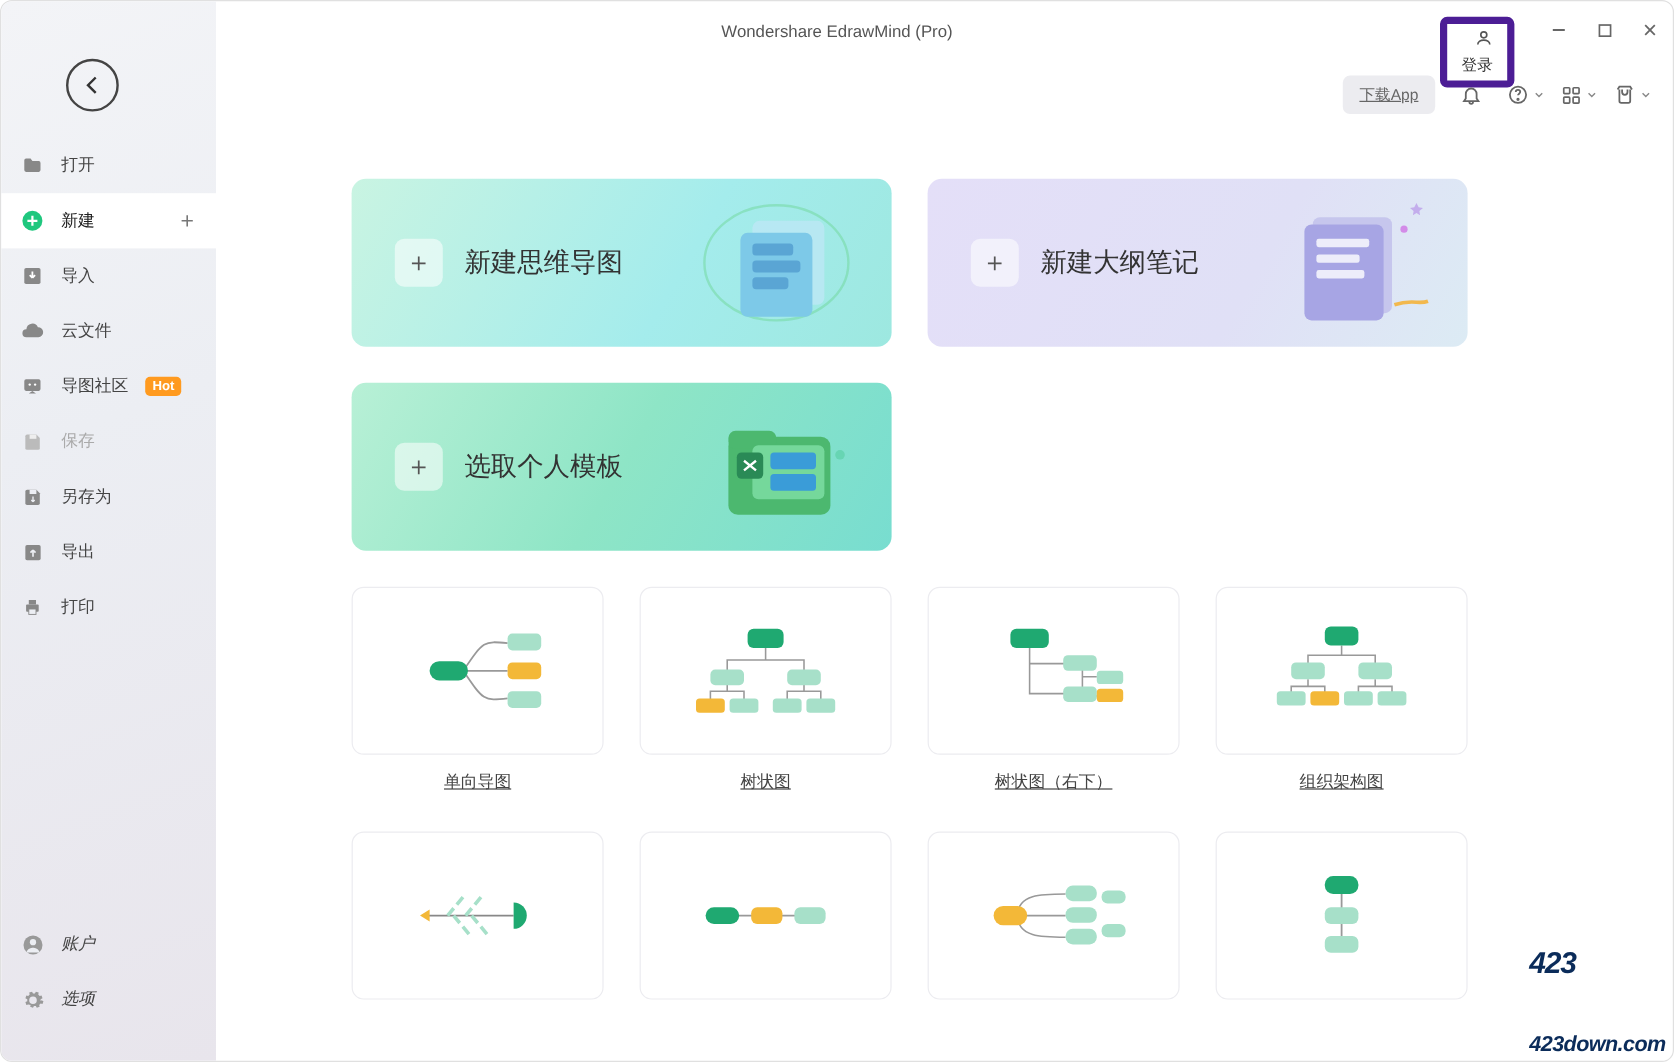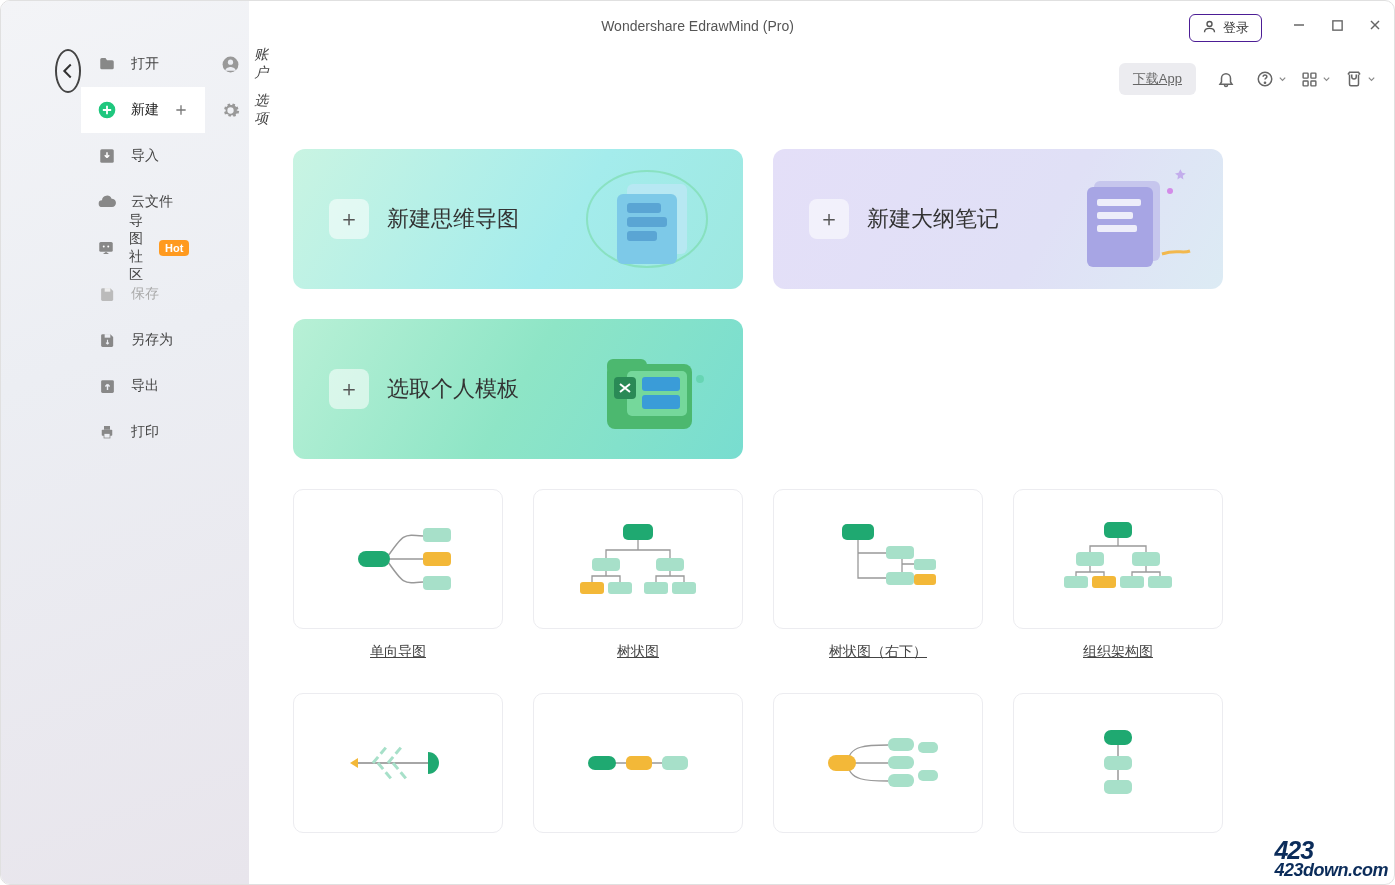--- a/index.html
+++ b/index.html
@@ -13,45 +13,45 @@
   position: relative;
   color: #333;
 }
 .titlebar {
   height: 50px; display: flex; align-items: center; justify-content: center;
   position: relative;
 }
 .titlebar-title { font-size: 14px; color: #555; }
 .login-btn {
   position: absolute; right: 132px; top: 13px;
-  display: flex; align-items: flex-start; gap: 6px;
-  background: #fff; border: 1px solid #4c1d95; border-radius: 6px;
-  padding: 4px 12px; font-size: 13px; cursor: pointer;
+  display: flex; align-items: flex-end; gap: 6px;
+  background: #fff; border: 6px solid #4c1d95; border-radius: 6px;
+  padding: 4px 12px; font-size: 13px; cursor: pointer; flex-direction: column;
 }
 .win-ctrls { position: absolute; right: 10px; top: 15px; display: flex; gap: 20px; }
 .win-ctrl { width: 18px; height: 18px; display: flex; align-items: center; justify-content: center; cursor: pointer; color: #666; }
 .toolbar {
   position: absolute; right: 18px; top: 62px;
   display: flex; align-items: center; gap: 14px;
 }
 .tool-btn {
   display: flex; align-items: center; justify-content: center;
   color: #666; cursor: pointer; font-size: 13px;
   height: 32px;
 }
 .tool-app {
   background: #ececf0; padding: 16px 14px; border-radius: 6px; text-decoration: underline;
 }
 .tool-icon { width: 32px; }
 .tool-split { display: flex; align-items: center; gap: 4px; }
 .sidebar {
-  position: absolute; left: 0; top: 0; bottom: 0; width: 248px;
+  position: absolute; left: 0; top: 0; bottom: 0; width: 179px;
   background: linear-gradient(160deg, #f3f4f7 0%, #eceef3 40%, #e8e5ec 100%);
   padding-top: 40px;
-  display: flex; flex-direction: row;
+  display: flex; flex-direction: column;
 }
 .back-btn {
   width: 44px; height: 44px; border: 2px solid #444; border-radius: 50%;
   display: flex; align-items: center; justify-content: center;
   margin: 8px 0 22px 54px; cursor: pointer;
 }
 .side-items { flex: 1; }
 .side-item {
   display: flex; align-items: center; gap: 14px;
   padding: 0 16px; height: 46px;
@@ -107,21 +107,21 @@
 }
 .tpl-label { text-align: center; margin-top: 14px; font-size: 14px; color: #444; text-decoration: underline; }
 .watermark {
   position: absolute; right: 6px; bottom: 6px;
   font-family: Impact, Arial Black, sans-serif;
   font-style: italic; font-weight: 900;
   color: #0b2c5a; line-height: 0.9; text-align: left;
   letter-spacing: -1px;
 }
 .watermark .big { font-size: 25px; }
-.watermark .small { font-size: 18px; letter-spacing: -0.5px;}
+.watermark .small { font-size: 18px; letter-spacing: -0.5px; margin-top: 47px;}
 svg { display: block; }
 </style>
 </head>
 <body>
 
 <div class="titlebar">
   <div class="titlebar-title">Wondershare EdrawMind (Pro)</div>
   <div class="login-btn">
     <span>
       <svg width="15" height="15" viewBox="0 0 24 24" fill="none" stroke="#555" stroke-width="2.2">

